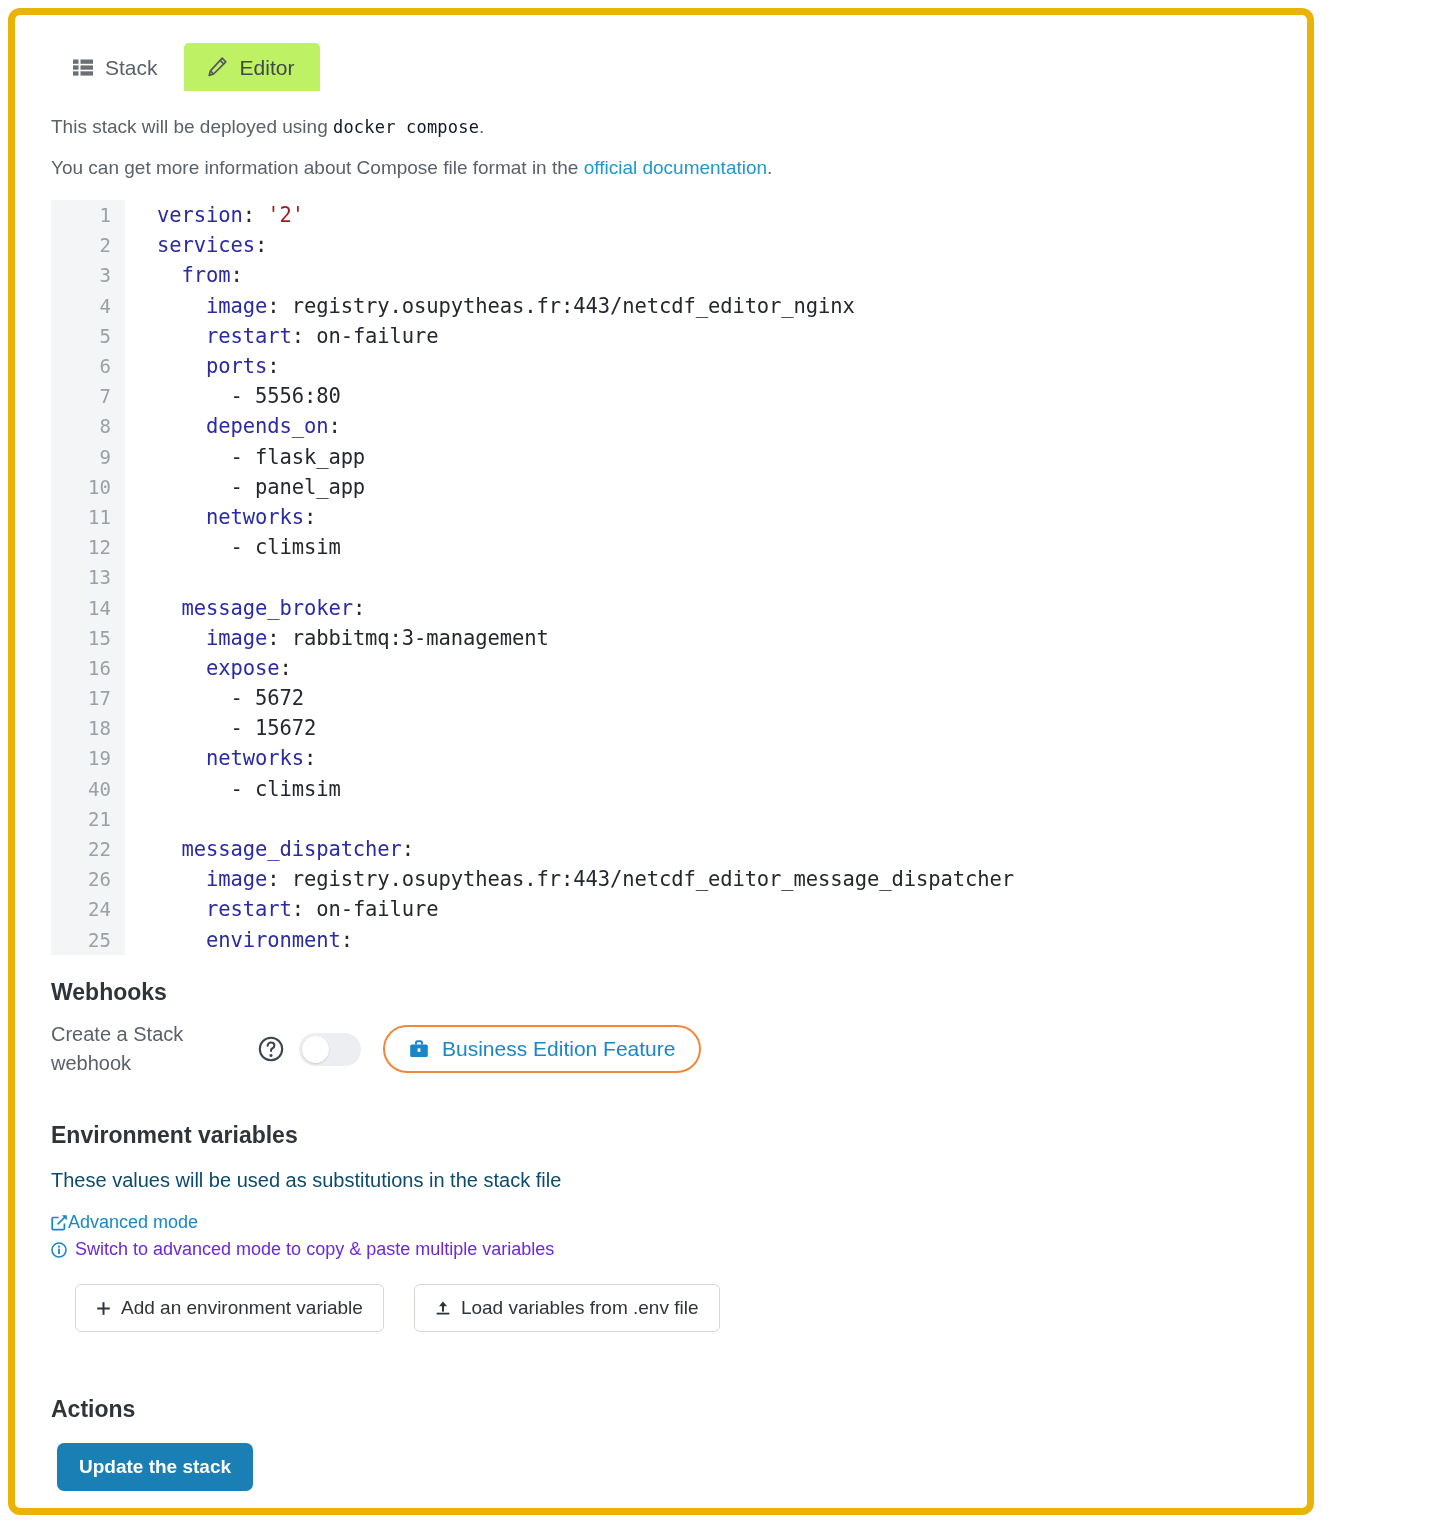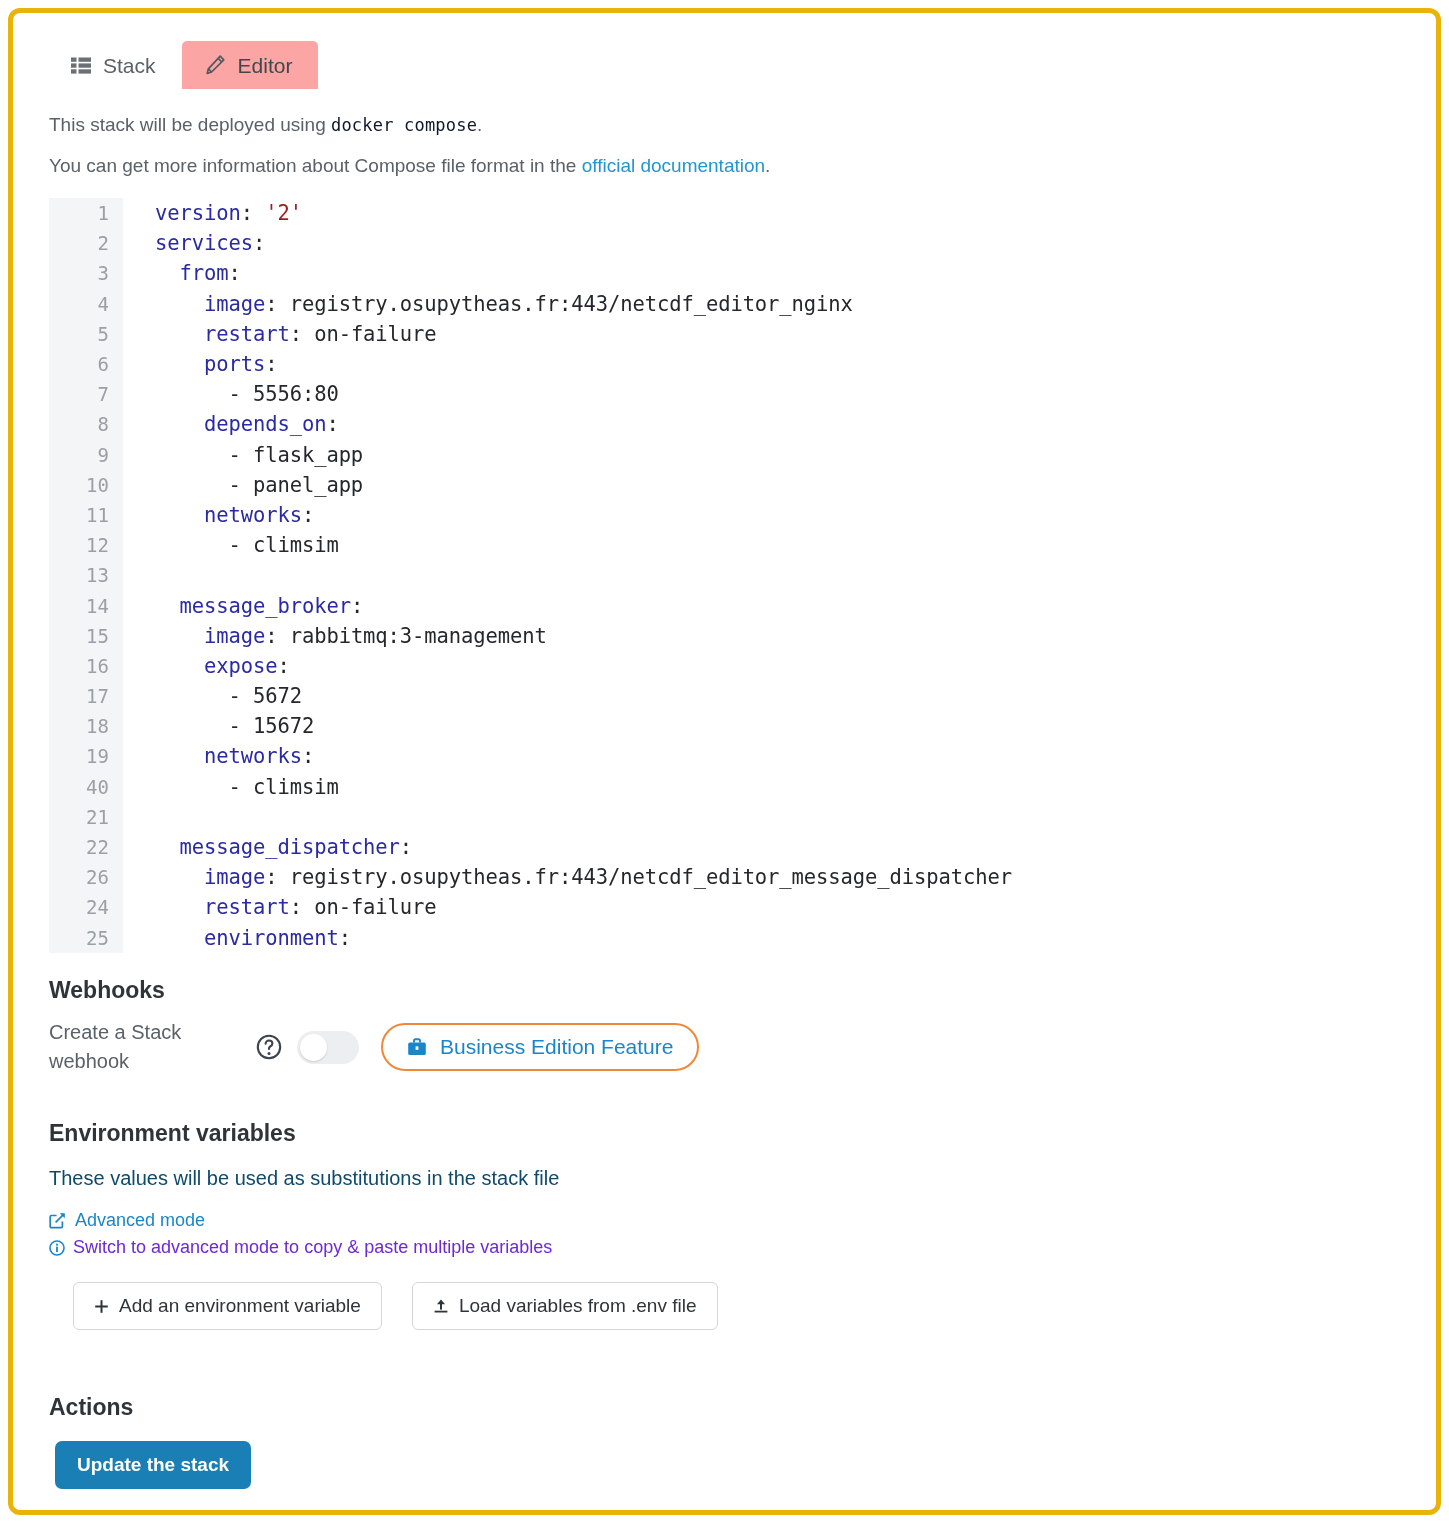--- a/index.html
+++ b/index.html
@@ -7,23 +7,23 @@
     margin: 0; padding: 0;
     background: #ffffff;
     width: 1449px; height: 1523px;
     font-family: "Liberation Sans", sans-serif;
     -webkit-font-smoothing: antialiased;
   }
 
   .card {
     position: absolute;
     left: 8px; top: 8px;
-    width: 1433px; height: 1507px;
-    background: #ffffff;
-    border: 5px solid #eab308;
+    width: 1306px; height: 1507px;
+    background: #ffffff;
+    border: 7px solid #eab308;
     border-radius: 12px;
     overflow: hidden;
   }
 
   
   .tabs {
     display: flex;
     align-items: stretch;
     padding: 28px 0 0 36px;
     gap: 0;
@@ -33,21 +33,21 @@
     align-items: center;
     gap: 12px;
     padding: 13px 26px 13px 22px;
     font-size: 21px;
     color: #5b6168;
     border-radius: 5px 5px 0 0;
     cursor: pointer;
     user-select: none;
   }
   .tab.active {
-    background: #fca5a5;
+    background: #bef264;
     color: #41474e;
   }
   .tab-label { line-height: 1; }
   .icon { display: inline-flex; align-items: center; justify-content: center; }
 
   
   .intro {
     padding: 22px 36px 0 36px;
   }
   .intro p {
@@ -177,21 +177,20 @@
   .env-wrap { padding-top: 44px; }
   .env-desc {
     padding: 20px 36px 0 36px;
     font-size: 20px;
     color: #0c4a6e;
   }
   .adv-row {
     padding: 20px 36px 0 36px;
     display: flex;
     align-items: center;
-    gap: 9px;
     cursor: pointer;
   }
   .adv-text { color: #1a86c8; font-size: 18px; }
   .hint-row {
     padding: 6px 36px 0 36px;
     display: flex;
     align-items: center;
     gap: 8px;
   }
   .hint-text { color: #6d28d9; font-size: 18px; }

